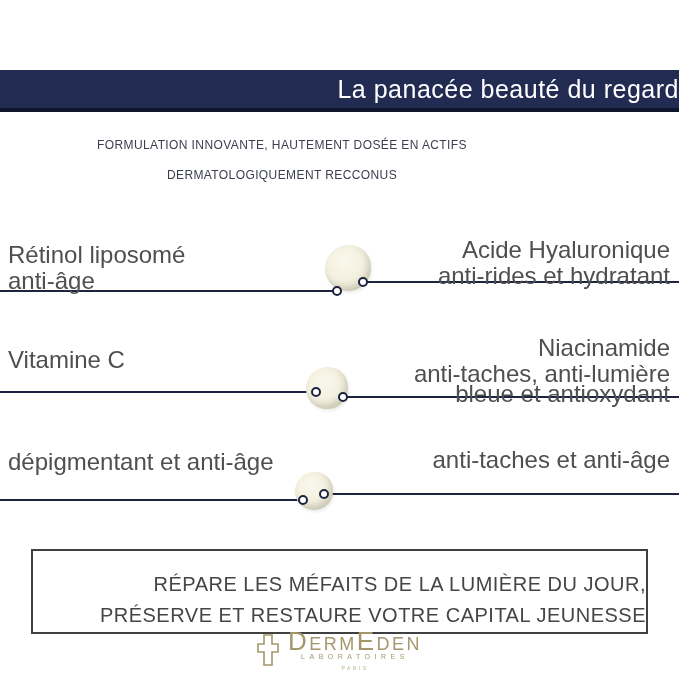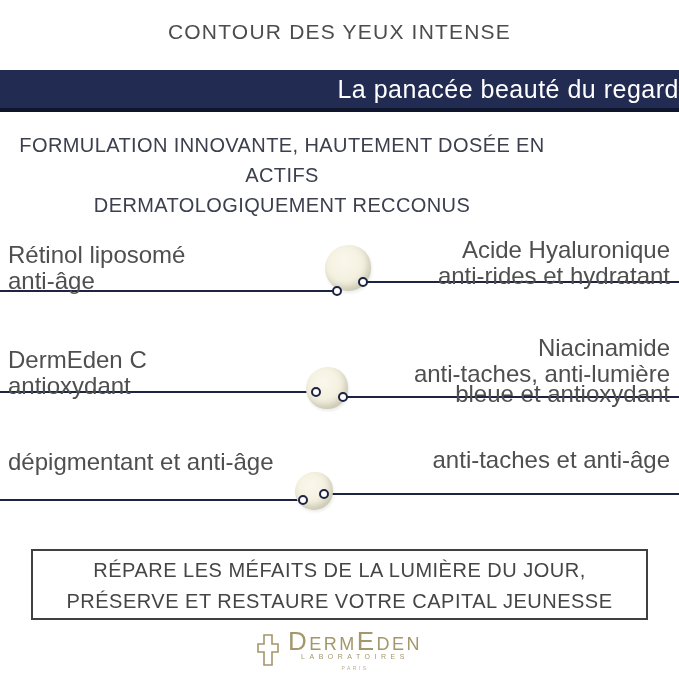--- a/index.html
+++ b/index.html
@@ -15,21 +15,21 @@
   .banner{
     position:absolute;top:70px;left:0;width:679px;height:38px;
     background:#222b52;border-bottom:4px solid #10152e;
     display:flex;align-items:center;justify-content:flex-end;
   }
   .banner .tagline{
     color:#ffffff;font-size:25px;letter-spacing:0.5px;font-weight:400;
   }
   .subtitle{
     position:absolute;top:130px;left:0;width:564px;text-align:center;
-    font-size:20px;line-height:30px;letter-spacing:0.4px;color:#3c404e;
+    font-size:12px;line-height:30px;letter-spacing:0.4px;color:#3c404e;
   }
   
   .lbl-name{font-size:24px;color:#4f4f4f;line-height:28px;white-space:nowrap;}
   .lbl-desc{font-size:24px;color:#4f4f4f;line-height:20px;margin-top:2px;white-space:nowrap;}
   .left-label{position:absolute;text-align:left;z-index:4;}
   .right-label{position:absolute;text-align:right;z-index:4;}
   .line{position:absolute;height:2px;background:#1d2442;z-index:1;}
   .blob{
     position:absolute;z-index:3;border-radius:52% 48% 50% 50%;
     background:radial-gradient(circle at 42% 35%, #faf8ec 0%, #f3f0df 50%, #e6e3cf 80%, #d2cfba 100%);
@@ -59,21 +59,21 @@
   .r3 .left-label{left:8px;top:450px;}
   .r3 .right-label{right:9px;top:448px;}
   .r3 .line-left{top:499px;left:0;width:304px;}
   .r3 .line-right{top:493px;left:325px;width:354px;}
   .r3 .blob{left:295px;top:472px;width:38px;height:38px;}
   .r3 .dot-left{left:298px;top:495px;}
   .r3 .dot-right{left:319px;top:489px;}
   
   .benefits-box{
     position:absolute;left:31px;top:549px;width:613px;height:63px;
-    border:2px solid #404040;text-align:center;padding-top:4px;
+    border:2px solid #404040;text-align:right;padding-top:18px;
     font-size:20px;line-height:31px;letter-spacing:0.5px;color:#454545;
   }
   
   .logo{
     position:absolute;left:0;top:632px;width:679px;
     display:flex;justify-content:center;align-items:flex-start;
   }
   .logo .cross{margin-right:9px;margin-top:2px;}
   .logo-text{display:flex;flex-direction:column;align-items:center;}
   .brand-name{
@@ -85,21 +85,20 @@
   }
   .brand-city{
     font-size:5px;letter-spacing:2.5px;color:#b9b092;margin-top:4px;line-height:6px;
   }
 </style>
 </head>
 <body>
 
 <div class="page">
 
-  <div class="title">CONTOUR DES YEUX INTENSE</div>
 
   <div class="banner">
     <span class="tagline">La panacée beauté du regard</span>
   </div>
 
   <div class="subtitle">
     <div>FORMULATION INNOVANTE, HAUTEMENT DOSÉE EN ACTIFS</div>
     <div>DERMATOLOGIQUEMENT RECCONUS</div>
   </div>
 
@@ -114,22 +113,21 @@
     </div>
     <div class="line line-left"></div>
     <div class="line line-right"></div>
     <div class="blob"></div>
     <div class="dot dot-left"></div>
     <div class="dot dot-right"></div>
   </div>
 
   <div class="row r2">
     <div class="left-label">
-      <div class="lbl-name">DermEden C</div>
-      <div class="lbl-desc">antioxydant</div>
+      <div class="lbl-name">Vitamine C</div>
     </div>
     <div class="right-label">
       <div class="lbl-name">Niacinamide</div>
       <div class="lbl-desc">anti-taches, anti-lumière</div>
       <div class="lbl-desc" style="margin-top:0;">bleue et antioxydant</div>
     </div>
     <div class="line line-left"></div>
     <div class="line line-right"></div>
     <div class="blob"></div>
     <div class="dot dot-left"></div>

